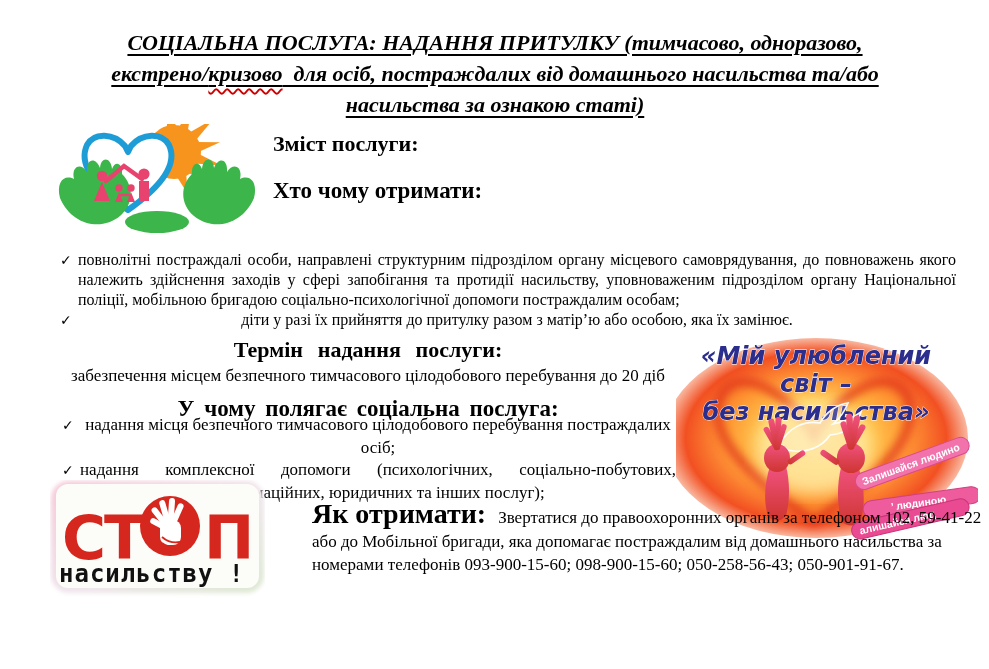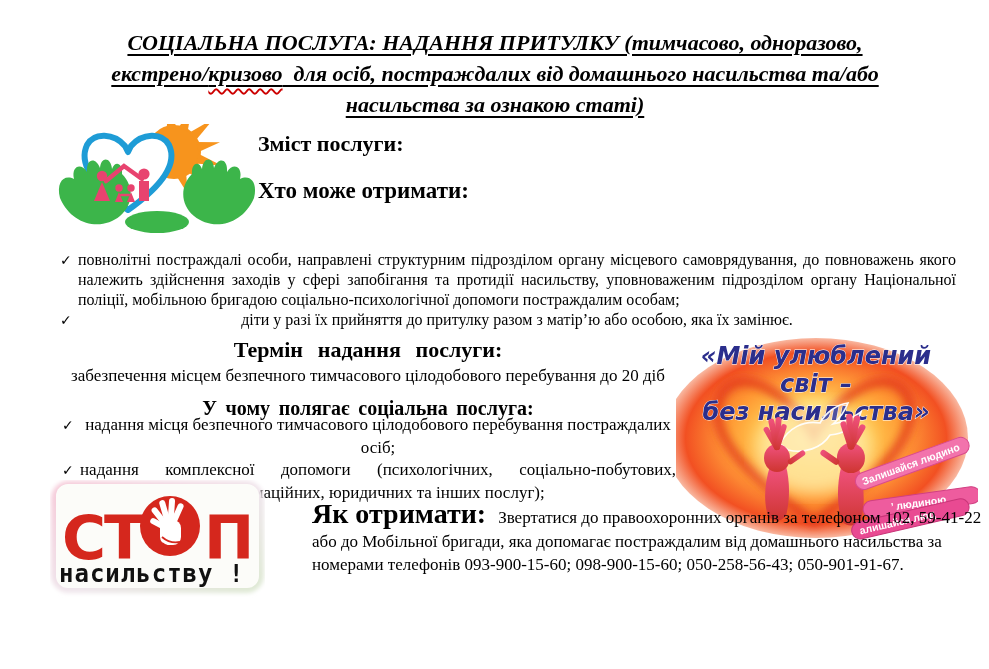--- a/index.html
+++ b/index.html
@@ -12,40 +12,40 @@
   .title-text{text-decoration:underline;text-decoration-thickness:1.5px;text-underline-offset:4px;}
   .spell{text-decoration-line:underline;text-decoration-style:wavy;text-decoration-color:#cc0000;
          text-decoration-thickness:1.5px;text-underline-offset:7px;}
 
   
   .family-logo{position:absolute;left:56px;top:124px;width:202px;height:114px;}
   .world-poster{position:absolute;left:676px;top:326px;width:302px;height:220px;}
   .stop-banner{position:absolute;left:50px;top:480px;width:215px;height:118px;}
 
   
-  .content-block{position:absolute;left:258px;top:131px;width:694px;}
+  .content-block{position:absolute;left:273px;top:131px;width:694px;}
   .sec-h{font-size:22px;font-weight:bold;margin:0;line-height:26px;}
   .content-block p{font-size:16px;line-height:19.5px;margin:3px 0 0 0;}
   .sec-h.who{margin-top:21px;font-size:23px;}
 
   
   .blist{position:absolute;}
   .who-list{left:60px;top:250px;width:896px;font-size:16px;line-height:20px;}
   .what-list{left:62px;top:414px;width:614px;font-size:17px;line-height:22.5px;}
   .bullet{display:flex;align-items:flex-start;}
   .check{flex:none;width:18px;font-family:"DejaVu Sans",sans-serif;font-size:14px;line-height:inherit;}
   .btext{flex:1;text-align:center;}
   .just{text-align:justify;}
   .just-center{text-align:justify;text-align-last:center;}
 
   
   .term-block{position:absolute;left:38px;top:336px;width:660px;text-align:center;}
   .term-h{font-size:22px;font-weight:bold;margin:0;line-height:27px;word-spacing:0.42em;}
   .term-block p{font-size:17px;margin:2px 0 9px 0;line-height:21px;}
-  .what-h{font-size:20px;font-weight:bold;margin:0;line-height:27px;word-spacing:0.18em;}
+  .what-h{font-size:23px;font-weight:bold;margin:0;line-height:27px;word-spacing:0.18em;}
 
   
   .how-block{position:absolute;left:264px;top:502px;width:680px;font-size:17px;line-height:23.5px;margin-left:48px;}
   .how-block p{margin:0;}
   .how-head{font-size:28px;font-weight:bold;margin-right:12px;}
 </style>
 </head>
 <body>
 
 <div class="page">
@@ -82,21 +82,21 @@
       <circle cx="63" cy="64" r="3.7"></circle>
       <path d="M63,68 L59,78 L67,78 Z"></path>
       <circle cx="75" cy="64" r="3.7"></circle>
       <path d="M75,68 L71,78 L79,78 Z"></path>
       <path d="M65,71 L73,71" stroke="#E8436F" stroke-width="2.4" stroke-linecap="round"></path>
     </g>
   </svg>
 
   <div class="content-block">
     <h2 class="sec-h">Зміст послуги:</h2>
-    <h2 class="sec-h who">Хто може отримати:</h2>
+    <h2 class="sec-h who">Хто чому отримати:</h2>
   </div>
 
   <div class="blist who-list">
     <div class="bullet">
       <span class="check">✓</span>
       <div class="btext just">повнолітні постраждалі особи, направлені структурним підрозділом органу місцевого самоврядування, до повноважень якого належить здійснення заходів у сфері запобігання та протидії насильству, уповноваженим підрозділом органу Національної поліції, мобільною бригадою соціально-психологічної допомоги постраждалим особам;</div>
     </div>
     <div class="bullet">
       <span class="check">✓</span>
       <div class="btext">діти у разі їх прийняття до притулку разом з матір’ю або особою, яка їх замінює.</div>

